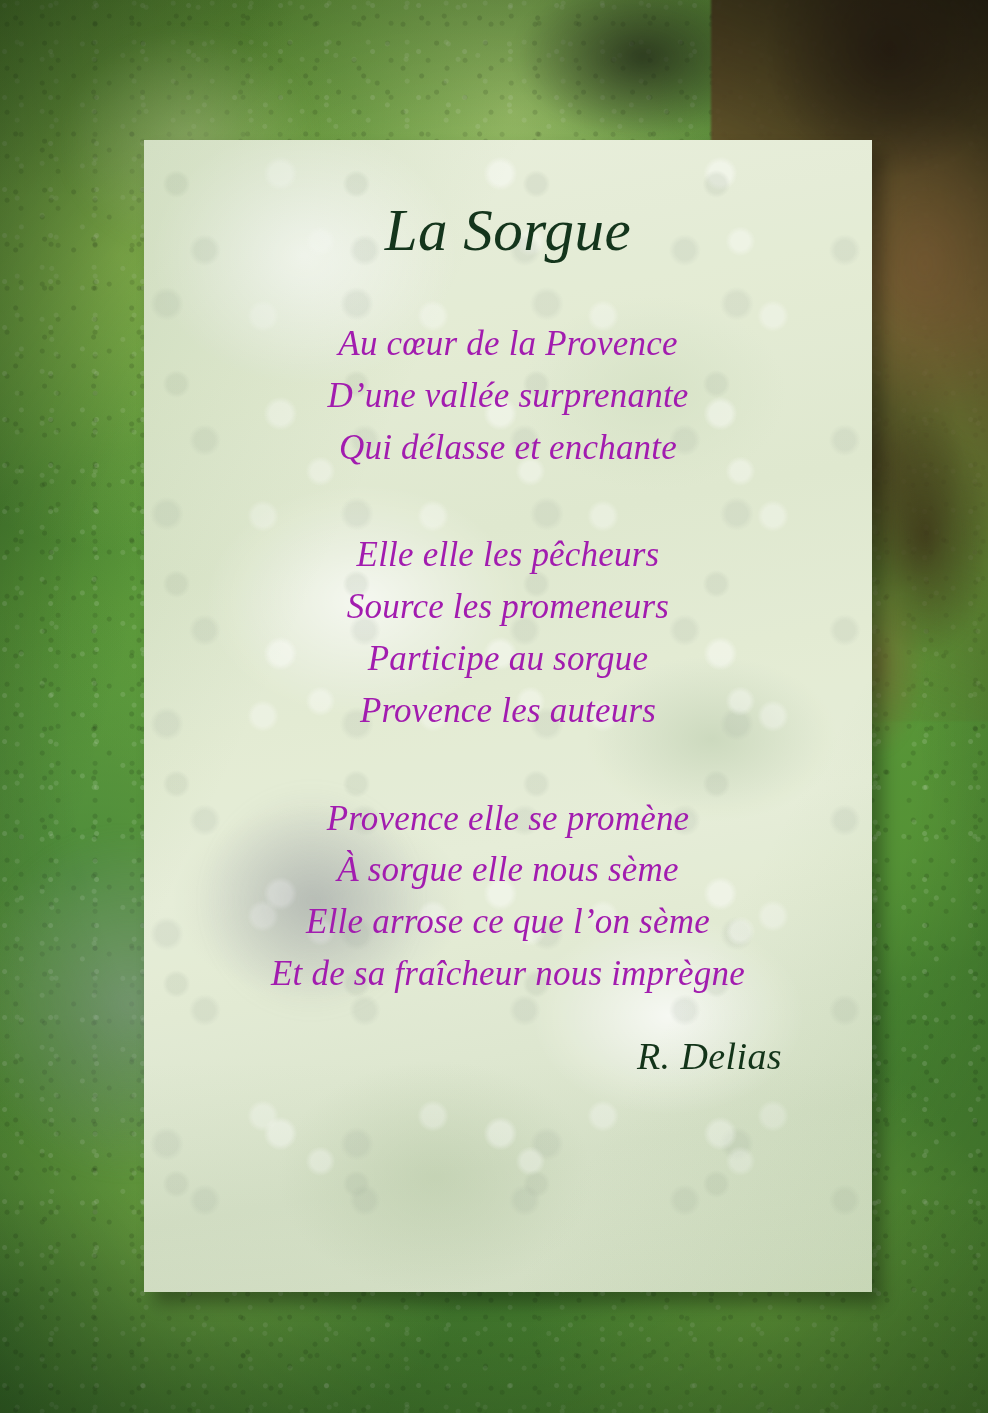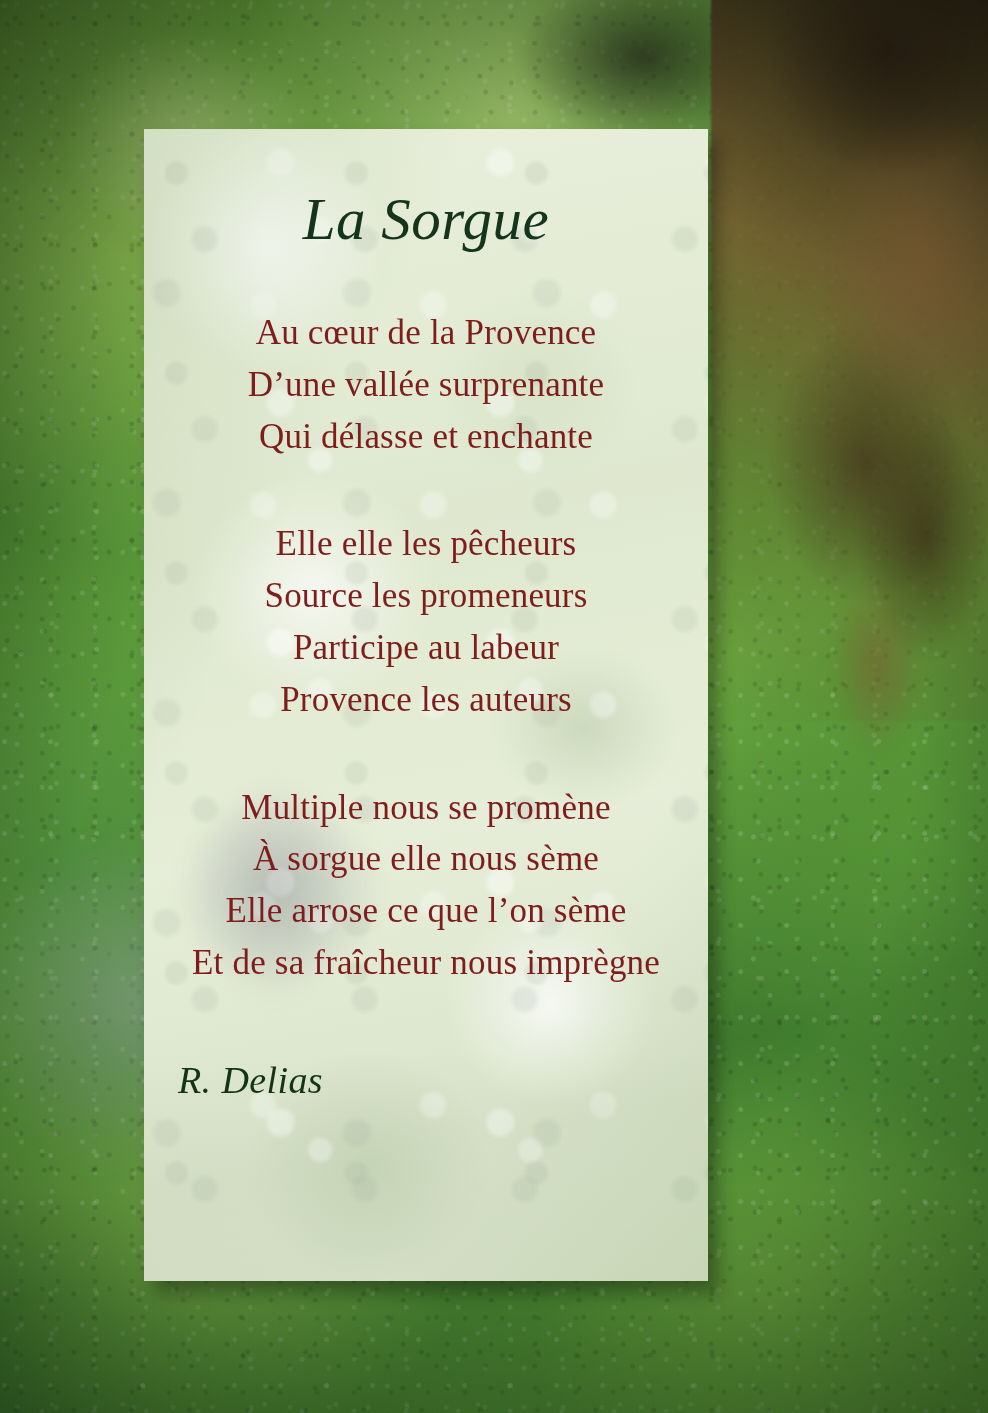--- a/index.html
+++ b/index.html
@@ -121,22 +121,22 @@
   .bg-vignette {
     position: absolute;
     inset: 0;
     background: radial-gradient(ellipse 78% 70% at 50% 50%, rgba(0,0,0,0) 55%, rgba(0,0,0,0.30) 100%);
   }
 
   
   .card {
     position: absolute;
     left: 144px;
-    top: 129px;
-    width: 564px;
+    top: 140px;
+    width: 728px;
     height: 1152px;
     box-shadow: 10px 12px 16px rgba(0,0,0,0.33);
     overflow: hidden;
     background-color: #e4ecd3;
   }
   .card-texture {
     position: absolute;
     inset: 0;
     background:
       radial-gradient(ellipse 30% 16% at 22% 10%, rgba(255,255,255,0.85), rgba(255,255,255,0) 70%),
@@ -199,29 +199,31 @@
     color: #14351c;
   }
   .stanza {
     margin-top: 56px;
     text-align: center;
   }
   .stanza:first-of-type {
     margin-top: 72px;
   }
   .verse {
+    font-style: italic;
     font-size: 35px;
     line-height: 1.48;
     letter-spacing: 0.2px;
     white-space: nowrap;
-    color: #7f1d1d;
+    color: #a21caf;
   }
   .signature {
-    margin-top: 69px;
+    margin-top: 34px;
     padding-right: 56px;
+    text-align: right;
     font-style: italic;
     font-size: 38px;
     letter-spacing: 0.4px;
     color: #133419;
   }
 </style>
 </head>
 <body>
 
 <div class="poster">
@@ -247,26 +249,26 @@
 
       <div class="stanza">
         <div class="verse">Au cœur de la Provence</div>
         <div class="verse">D’une vallée surprenante</div>
         <div class="verse">Qui délasse et enchante</div>
       </div>
 
       <div class="stanza">
         <div class="verse">Elle elle les pêcheurs</div>
         <div class="verse">Source les promeneurs</div>
-        <div class="verse">Participe au labeur</div>
+        <div class="verse">Participe au sorgue</div>
         <div class="verse">Provence les auteurs</div>
       </div>
 
       <div class="stanza">
-        <div class="verse">Multiple nous se promène</div>
+        <div class="verse">Provence elle se promène</div>
         <div class="verse">À sorgue elle nous sème</div>
         <div class="verse">Elle arrose ce que l’on sème</div>
         <div class="verse">Et de sa fraîcheur nous imprègne</div>
       </div>
 
       <div class="signature">R. Delias</div>
     </div>
   </div>
 
 </div>

